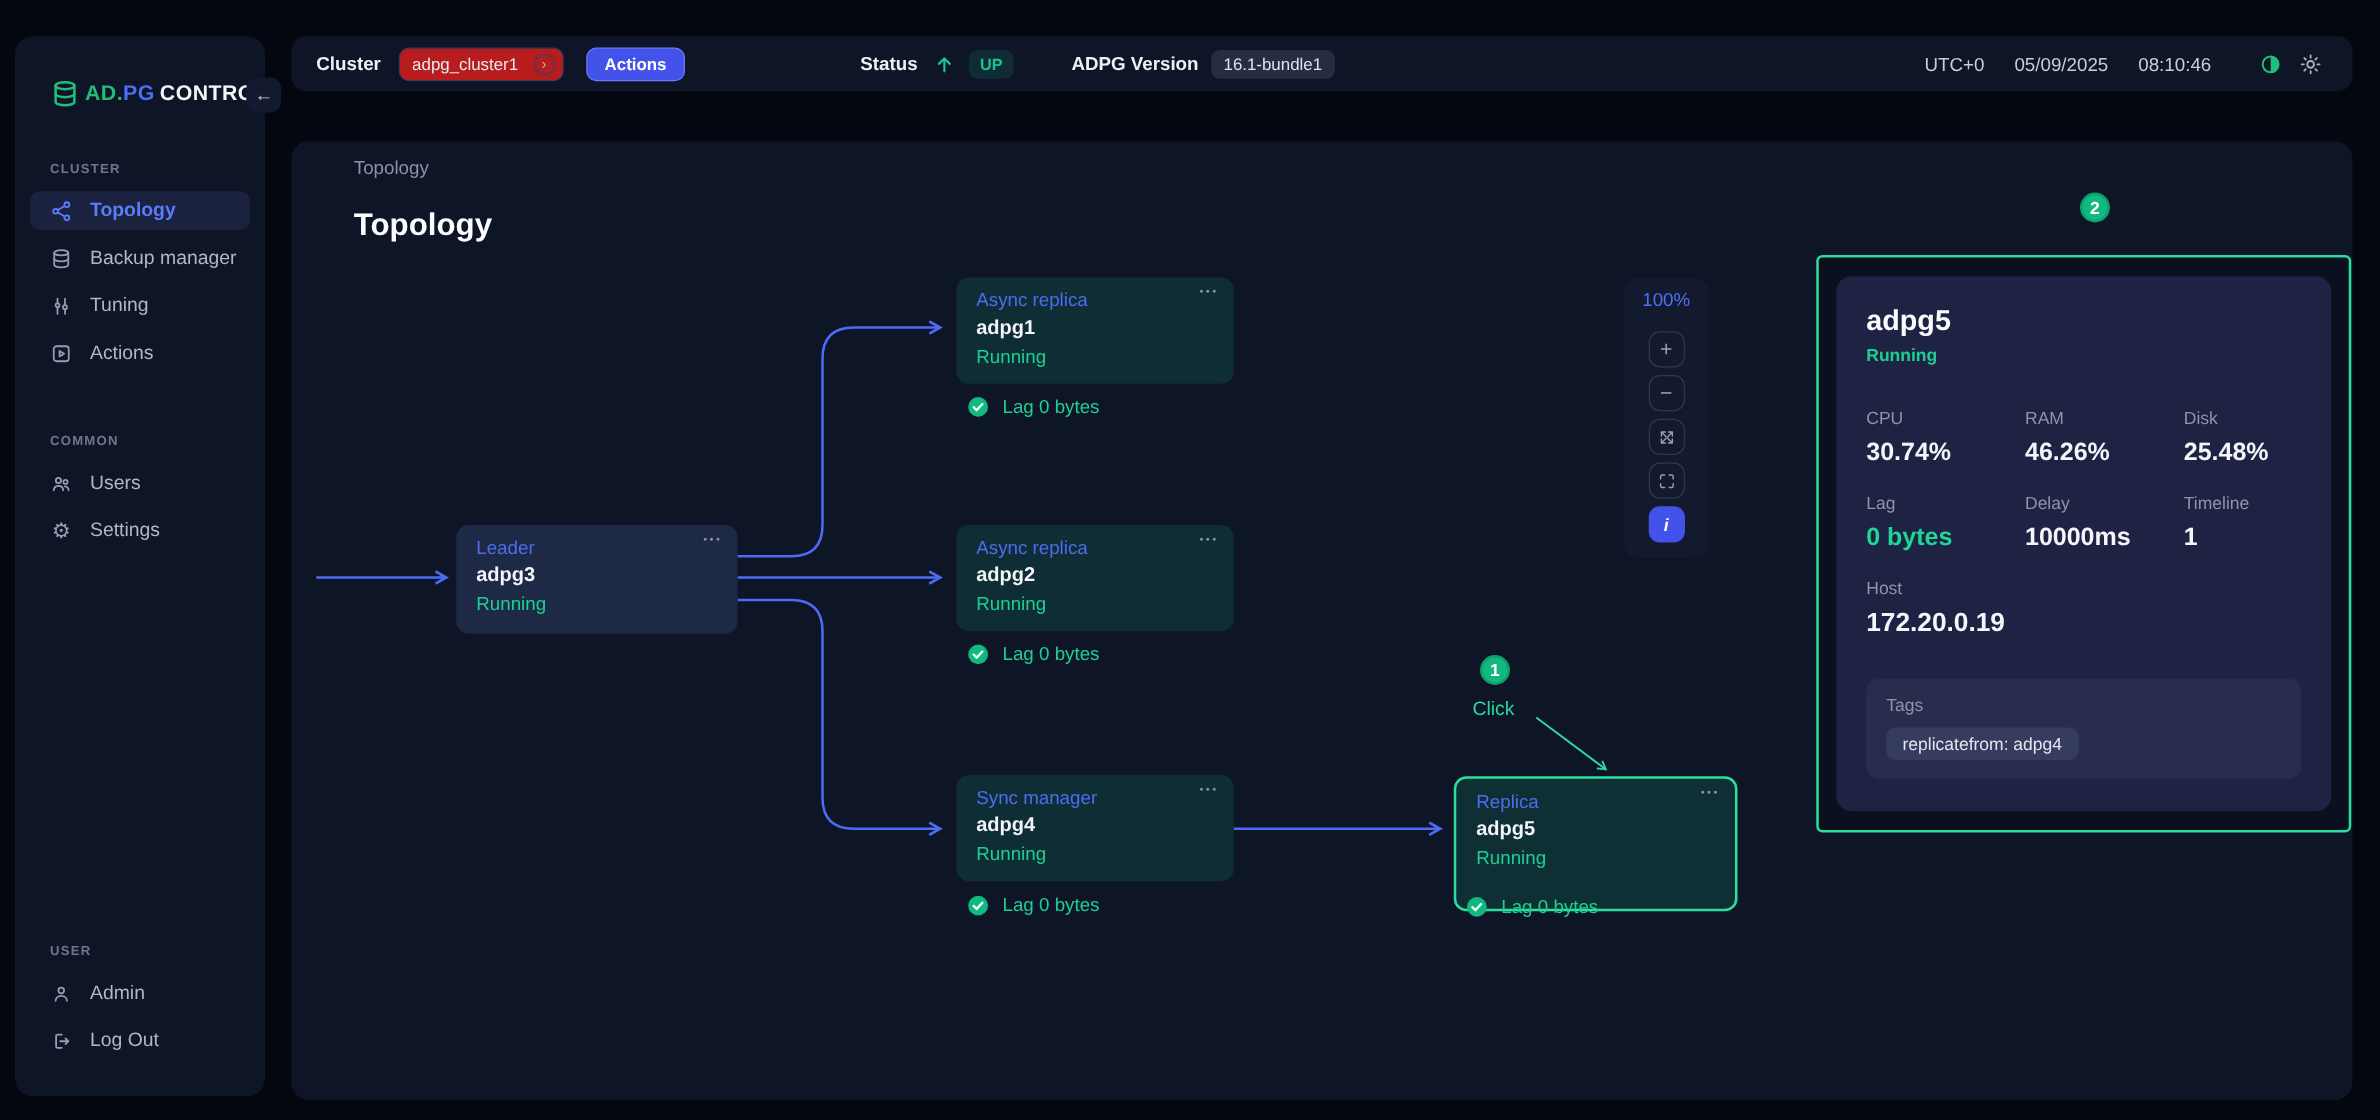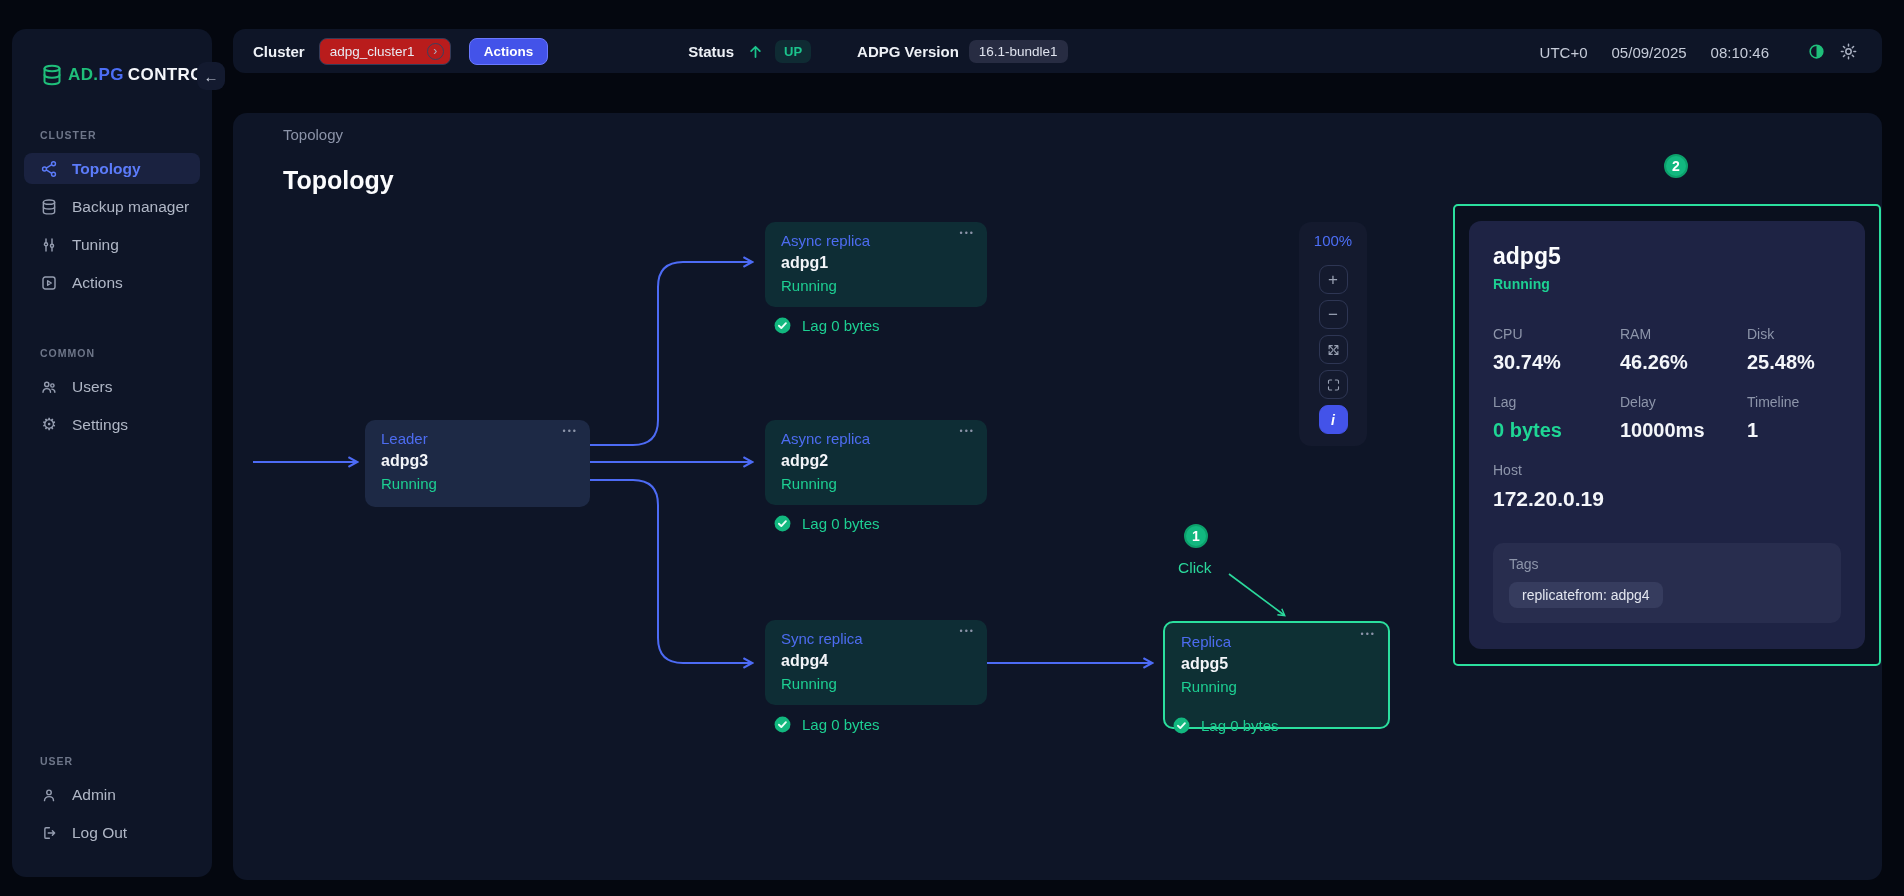--- a/index.html
+++ b/index.html
@@ -306,21 +306,21 @@
   </div>
   <div class="lag" style="left:773px;top:514px">
     <svg class="check-icon" viewBox="0 0 24 24">
       <circle cx="12" cy="12" r="10" fill="#12b87f"></circle>
       <path d="M7.5 12.3l3 3 5.8-6.2" fill="none" stroke="#eafff6" stroke-width="2.4" stroke-linecap="round" stroke-linejoin="round"></path>
     </svg>
     <span>Lag 0 bytes</span>
   </div>
 
   <div class="node" style="left:765px;top:620px">
-    <div class="node-role">Sync replica</div>
+    <div class="node-role">Sync manager</div>
     <div class="node-kebab">•••</div>
     <div class="node-name">adpg4</div>
     <div class="node-status">Running</div>
   </div>
   <div class="lag" style="left:773px;top:715px">
     <svg class="check-icon" viewBox="0 0 24 24">
       <circle cx="12" cy="12" r="10" fill="#12b87f"></circle>
       <path d="M7.5 12.3l3 3 5.8-6.2" fill="none" stroke="#eafff6" stroke-width="2.4" stroke-linecap="round" stroke-linejoin="round"></path>
     </svg>
     <span>Lag 0 bytes</span>

